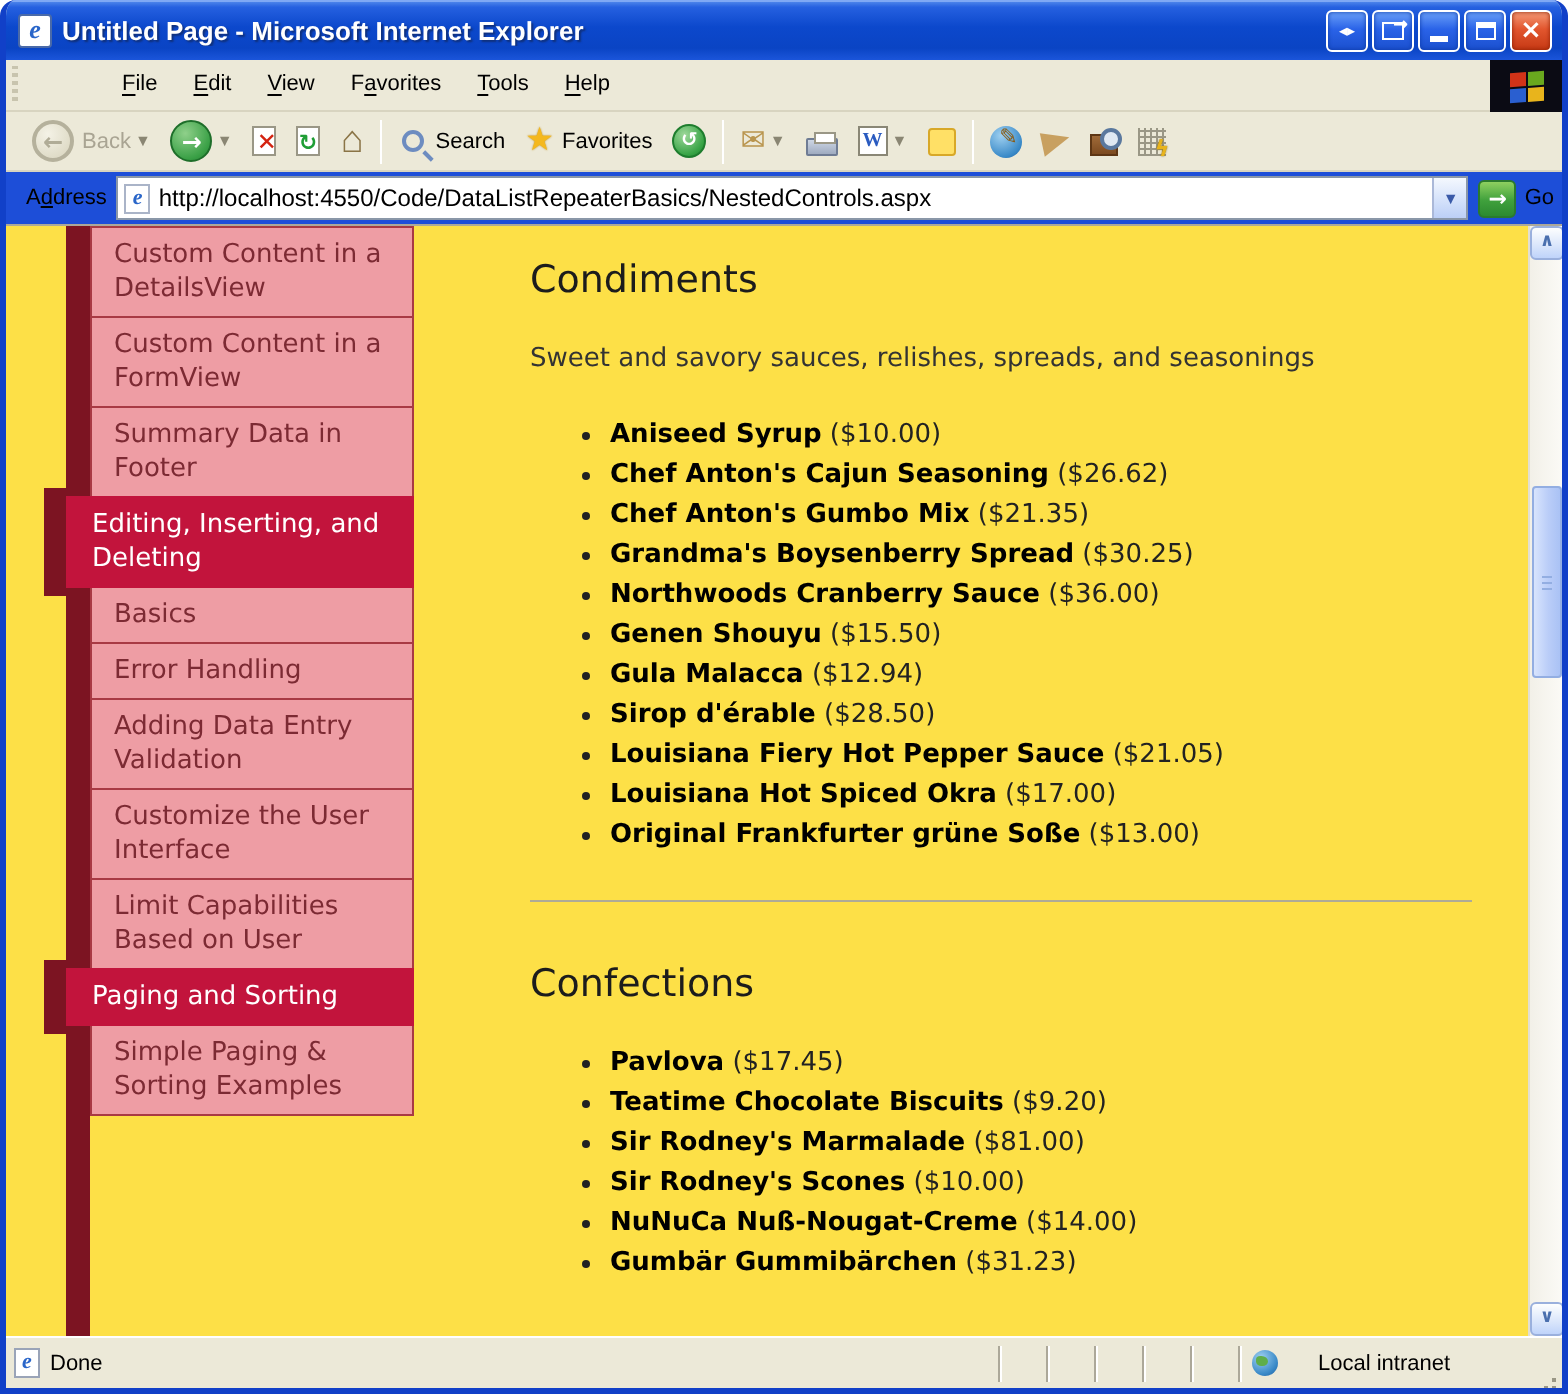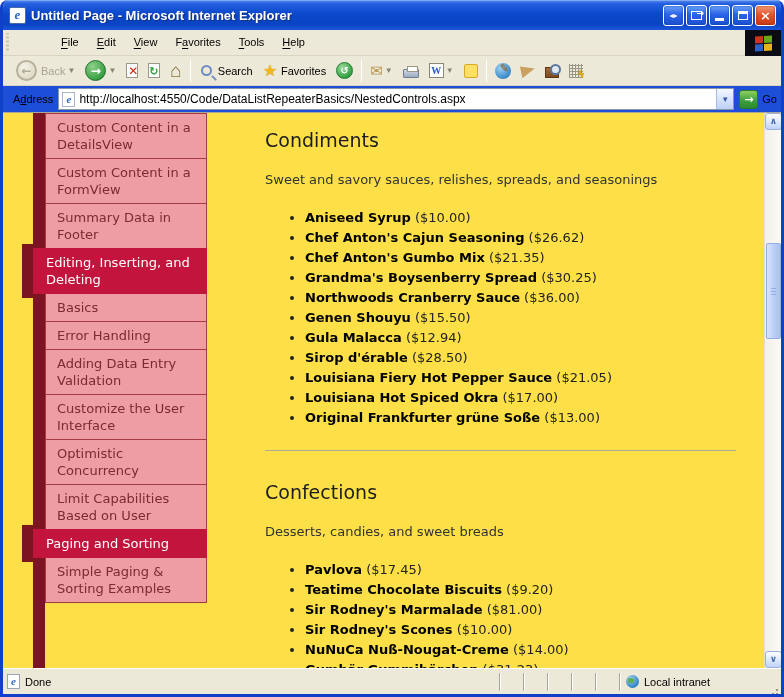--- a/index.html
+++ b/index.html
@@ -131,21 +131,21 @@
                    background:repeating-linear-gradient(180deg,#93aee2 0 1px, transparent 1px 3px); }
 
   
   .statusbar { height:26px; flex:0 0 26px; display:flex; align-items:center; background:#ece9d8;
                border-top:1px solid #fff; box-shadow:0 -1px 0 #aca899; font-size:11px; padding-left:4px; }
   .st-left { flex:1; display:flex; align-items:center; gap:5px; }
   .st-ie { width:13px; height:15px; background:#fff; border:1px solid #9aa4b8; color:#2a66c9;
            font:italic bold 11px/13px "Liberation Serif",serif; text-align:center; }
   .st-panel { height:18px; border-left:1px solid #aca899; box-shadow:1px 0 0 #fff inset; width:24px; }
   .st-zone { width:146px; height:18px; border-left:1px solid #aca899; box-shadow:1px 0 0 #fff inset;
-             display:flex; align-items:center; gap:5px; padding-left:6px; }
+             display:flex; align-items:center; gap:20px; padding-left:6px; }
   .st-globe { width:13px; height:13px; border-radius:50%; background:radial-gradient(circle at 35% 30%, #9fd0f0, #3a8ac8 65%, #1e5e9e);
               position:relative; }
   .st-globe::after { content:""; position:absolute; left:2px; top:3px; width:6px; height:5px; background:#5fae4a; border-radius:40% 60% 50% 50%; }
   .st-grip { width:16px; height:100%; position:relative; }
   .st-grip::before { content:""; position:absolute; right:3px; bottom:3px; width:2px; height:2px; background:#9a9786;
                      box-shadow:-4px 4px 0 #9a9786, 0 4px 0 #9a9786, -8px 8px 0 #9a9786, -4px 8px 0 #9a9786, 0 8px 0 #9a9786; }
 </style>
 </head>
 <body>
 
@@ -294,21 +294,20 @@
 
         <div class="nav-item item"><span class="nav-label">Basics</span></div>
 
 
         <div class="nav-item item"><span class="nav-label">Error Handling</span></div>
 
         <div class="nav-item item"><span class="nav-label">Adding Data Entry Validation</span></div>
 
         <div class="nav-item item"><span class="nav-label">Customize the User Interface</span></div>
 
-        <div class="nav-item item"><span class="nav-label">Optimistic Concurrency</span></div>
 
 
         <div class="nav-item item"><span class="nav-label">Limit Capabilities Based on User</span></div>
 
         <div class="nav-item category"><span class="nav-label">Paging and Sorting</span></div>
 
         <div class="nav-item item"><span class="nav-label">Simple Paging &amp; Sorting Examples</span></div>
       </nav>
 
     <div class="main">
@@ -337,21 +336,20 @@
 
             <li class="pitem"><b class="pname">Louisiana Hot Spiced Okra</b><span class="pprice">$17.00</span></li>
 
             <li class="pitem"><b class="pname">Original Frankfurter grüne Soße</b><span class="pprice">$13.00</span></li>
           </ul>
         <hr class="rule">
       </section>
 
       <section>
         <h2 class="cat-title">Confections</h2>
-        <p class="cat-desc">Desserts, candies, and sweet breads</p>
         <ul class="plist">
 
             <li class="pitem"><b class="pname">Pavlova</b><span class="pprice">$17.45</span></li>
 
             <li class="pitem"><b class="pname">Teatime Chocolate Biscuits</b><span class="pprice">$9.20</span></li>
 
             <li class="pitem"><b class="pname">Sir Rodney's Marmalade</b><span class="pprice">$81.00</span></li>
 
             <li class="pitem"><b class="pname">Sir Rodney's Scones</b><span class="pprice">$10.00</span></li>
 

